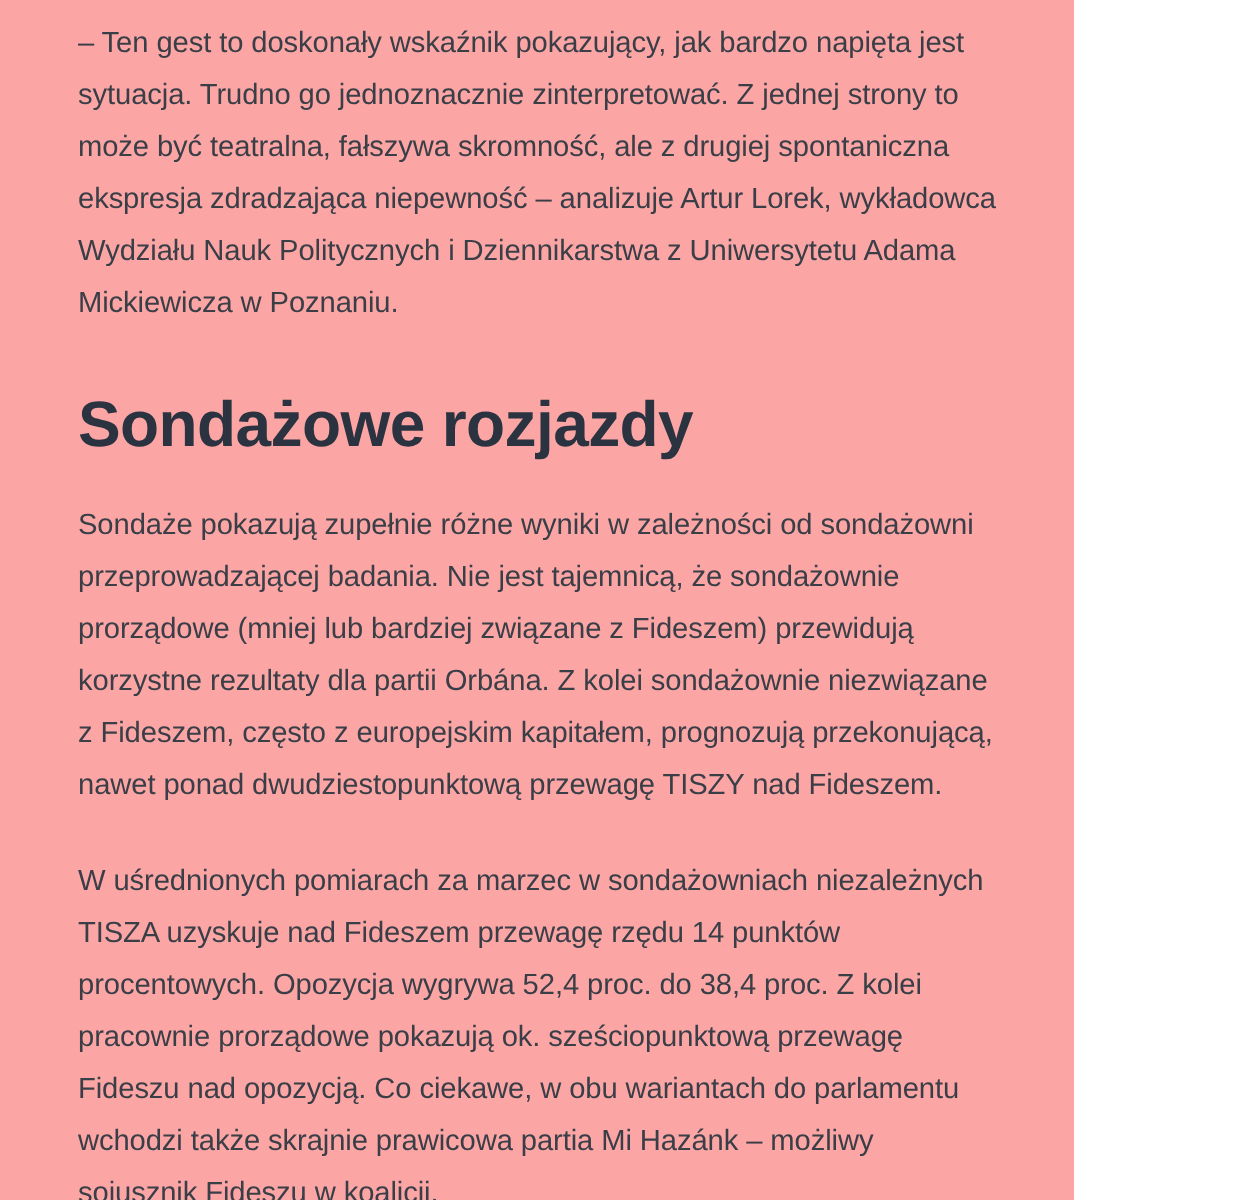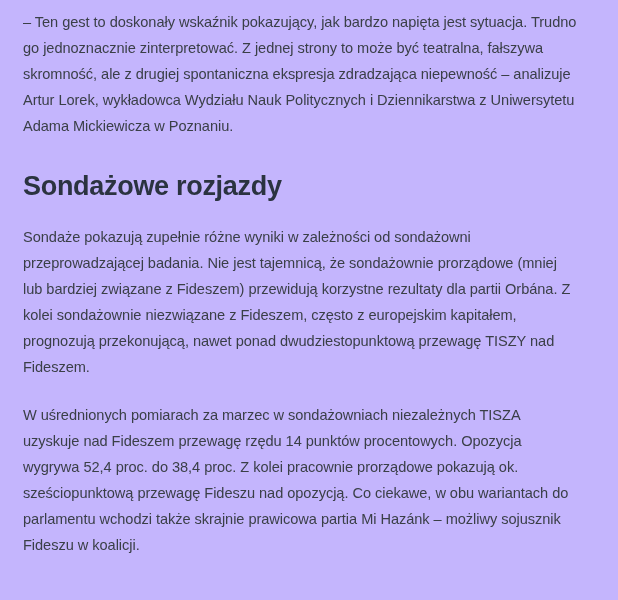--- a/index.html
+++ b/index.html
@@ -8,43 +8,43 @@
   }
   body {
     width: 618px;
     height: 600px;
     background: #ffffff;
     font-family: "Liberation Sans", sans-serif;
     overflow: hidden;
   }
   #article {
     box-sizing: border-box;
-    width: 618px;
+    width: 537px;
     height: 600px;
-    padding: 0 38px 0 23px;
-    background: #c4b5fd;
+    padding: 0 38px 0 39px;
+    background: #fca5a5;
   }
   .para {
     font-family: "Liberation Sans", sans-serif;
     font-size: 14.6px;
     line-height: 26px;
     color: #3a3f47;
     margin: 0;
     letter-spacing: -0.05px;
     text-align: left;
   }
   .para.p-first {
     padding-top: 9px;
   }
   .para.p-gap {
     padding-top: 22px;
   }
   h2.section-heading {
     font-family: "Liberation Sans", sans-serif;
-    font-size: 27px;
+    font-size: 32px;
     line-height: 31px;
     font-weight: bold;
     color: #2b3340;
     margin: 0;
     padding-top: 32px;
     letter-spacing: -0.3px;
   }
   .para.p-after-heading {
     padding-top: 22px;
   }

